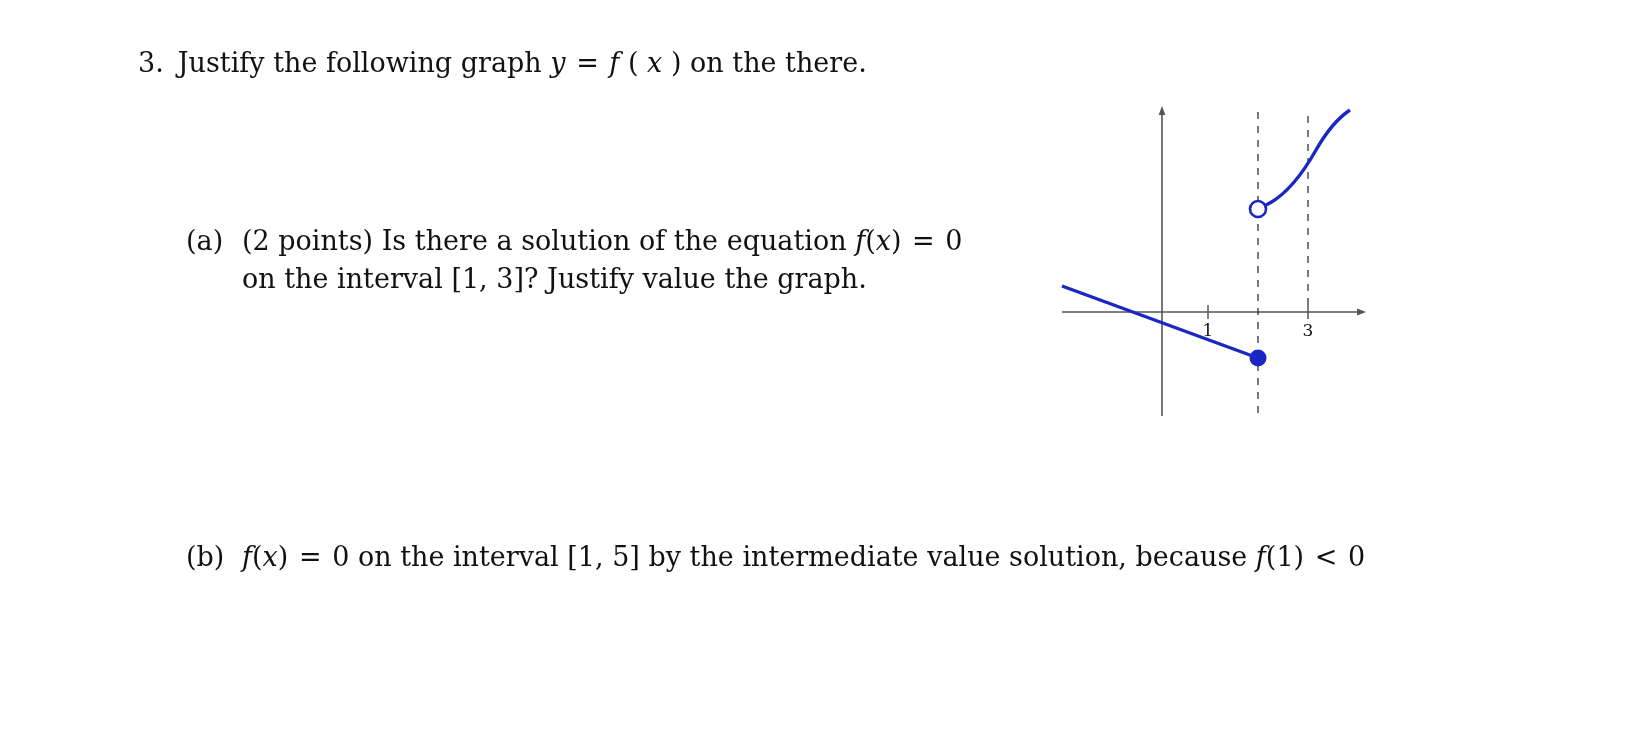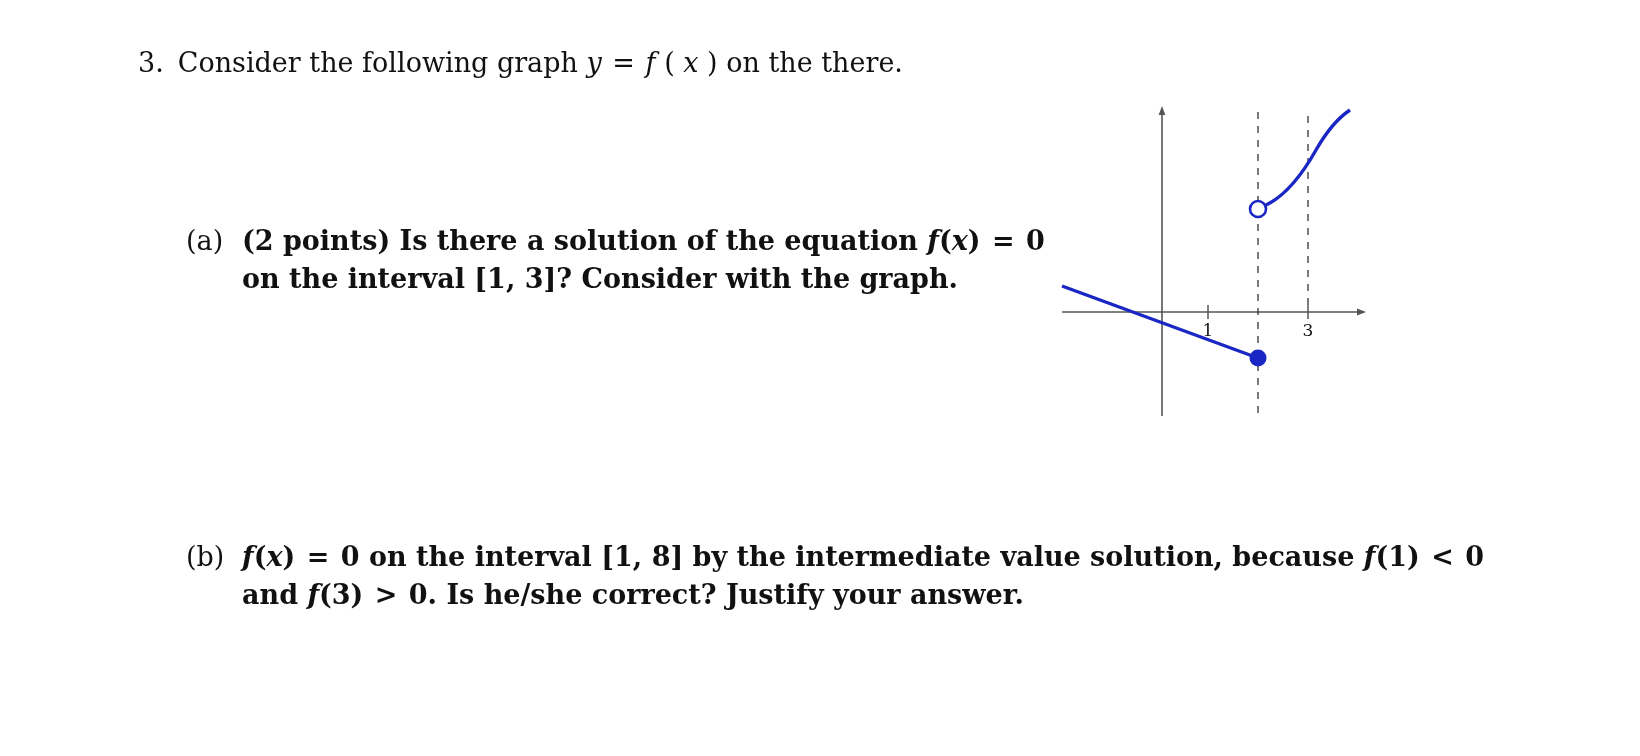--- a/index.html
+++ b/index.html
@@ -43,21 +43,20 @@
     align-items: flex-start;
     font-size: 27px;
     line-height: 1.42;
   }
   .part .tag {
     width: 56px;
     flex: 0 0 56px;
   }
   .part .body {
     display: block;
-    font-weight: bold;
   }
   .part .body .ln {
     display: block;
     white-space: nowrap;
   }
 
   #part-a {
     left: 186px;
     top: 222px;
     width: 900px;
@@ -104,21 +103,21 @@
   }
 </style>
 </head>
 <body>
 
 <div class="page">
 
   <div class="stem">
     <span class="num">3.</span>
     <span>
-      <span>Consider the following graph</span>
+      <span>Justify the following graph</span>
       <span class="mi">y</span>
       <span class="mo">=</span>
       <span class="mi">f</span>
       <span class="mn tight">(</span>
       <span class="mi">x</span>
       <span class="mn tight">)</span>
       <span>on the there.</span>
     </span>
   </div>
 
@@ -128,45 +127,38 @@
       <span class="ln">
         <span>(2 points)</span>
         <span>Is there a solution of the equation</span>
         <span class="mi">f</span><span class="mn">(</span><span class="mi">x</span><span class="mn">)</span>
         <span class="mo">=</span>
         <span class="mn">0</span>
       </span>
       <span class="ln">
         <span>on the interval</span>
         <span class="mn tight">[</span><span class="mn">1</span><span class="mn tight">,</span> <span class="mn">3</span><span class="mn tight">]?</span>
-        <span>Consider with the graph.</span>
+        <span>Justify value the graph.</span>
       </span>
     </span>
   </div>
 
   <div class="part" id="part-b">
     <span class="tag">(b)</span>
     <span class="body">
       <span class="ln">
         <span class="mi">f</span><span class="mn">(</span><span class="mi">x</span><span class="mn">)</span>
         <span class="mo">=</span>
         <span class="mn">0</span>
         <span>on the interval</span>
-        <span class="mn">[1, 8]</span>
+        <span class="mn">[1, 5]</span>
         <span>by the intermediate value solution, because</span>
         <span class="mi">f</span><span class="mn">(1)</span>
         <span class="mo">&lt;</span>
         <span class="mn">0</span>
-      </span>
-      <span class="ln">
-        <span>and</span>
-        <span class="mi">f</span><span class="mn">(3)</span>
-        <span class="mo">&gt;</span>
-        <span class="mn">0.</span>
-        <span>Is he/she correct?  Justify your answer.</span>
       </span>
     </span>
   </div>
 
   <div id="graph">
     <svg width="400" height="340" viewBox="0 0 400 340">
 
       <g>
         <line x1="122" y1="16" x2="122" y2="320" stroke="#555555" stroke-width="1.6"></line>
         <polygon points="122,10 118.6,19 125.4,19" fill="#555555"></polygon>

